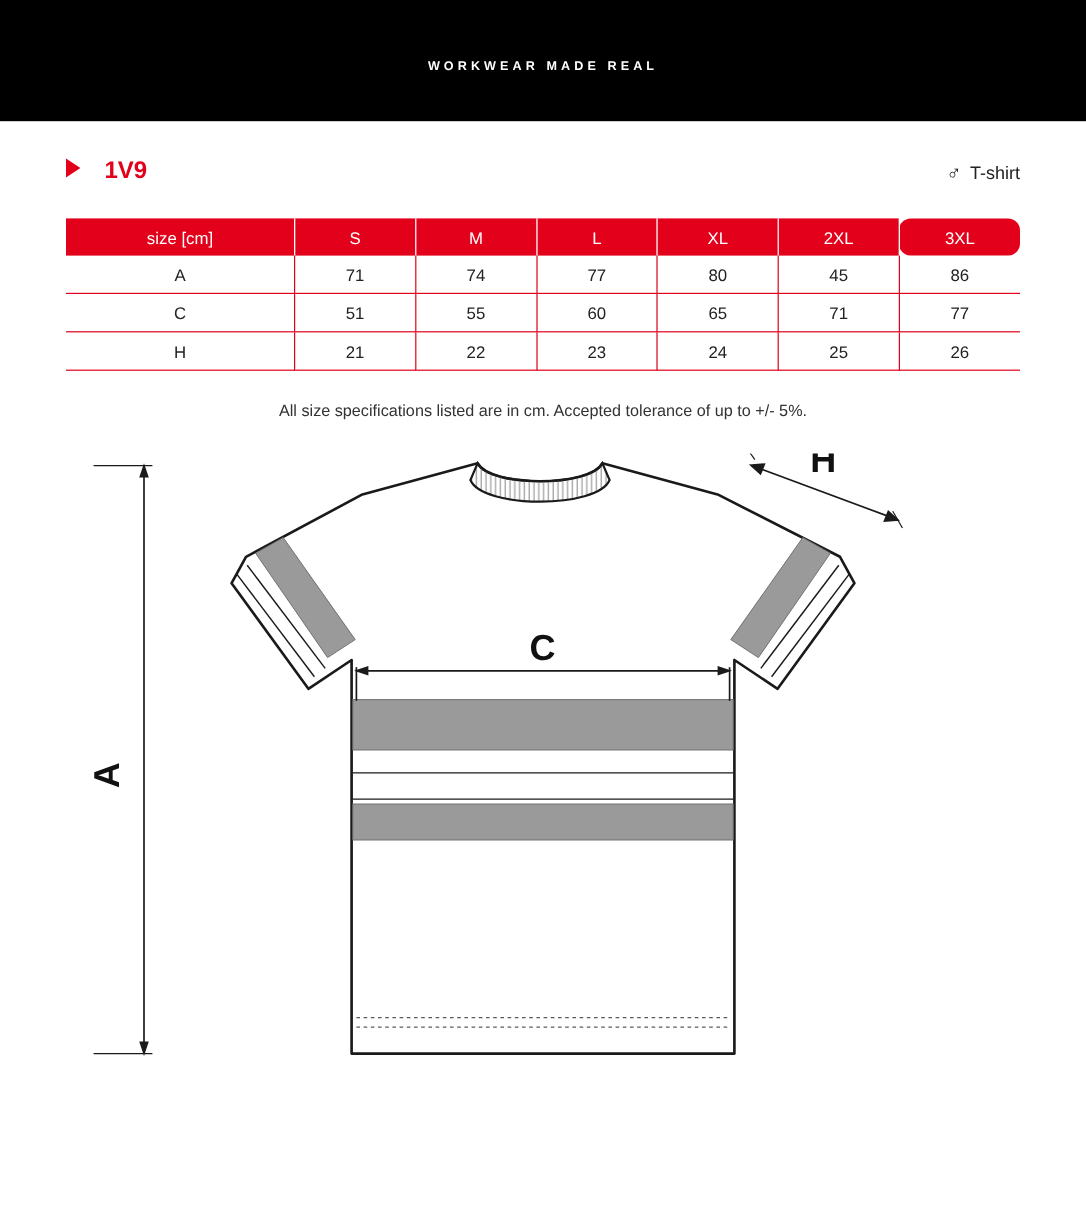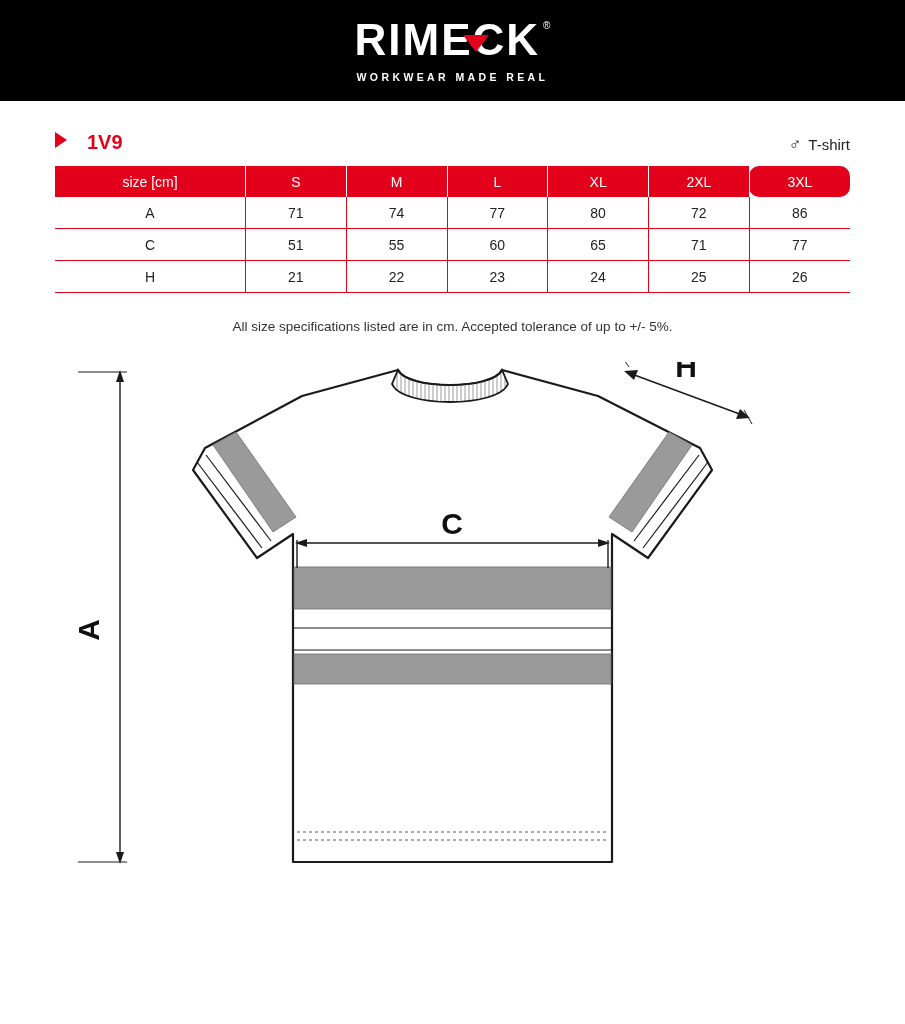--- a/index.html
+++ b/index.html
@@ -108,21 +108,21 @@
     margin-bottom: 2px;
   }
   .gender-icon {
     font-size: 17px;
     margin-right: 7px;
     line-height: 1;
   }
 
   
   .table-wrap {
-    margin: 11px 55px 0 55px;
+    margin: 27px 55px 0 55px;
   }
   table.size-table {
     border-collapse: collapse;
     width: 100%;
     table-layout: fixed;
   }
   table.size-table th,
   table.size-table td {
     text-align: center;
     font-size: 14px;
@@ -164,25 +164,20 @@
     width: 905px;
     height: 540px;
     margin-top: 28px;
   }
   .drawing svg { display: block; }
 </style>
 </head>
 <body>
 
 <div class="header-band">
-  <div class="logo-wrap">
-    <span class="logo-text">RIMECK</span>
-    <span class="logo-reg">®</span>
-    <span class="logo-accent"></span>
-  </div>
   <div class="logo-tag">WORKWEAR MADE REAL</div>
 </div>
 
 <div class="title-row">
   <span class="title-arrow"></span>
   <span class="title-code">1V9</span>
   <span class="title-spacer"></span>
   <span class="gender-wrap">
     <span class="gender-icon">♂</span>
     <span>T-shirt</span>
@@ -202,21 +197,21 @@
         <th>3XL</th>
       </tr>
     </thead>
     <tbody>
       <tr>
         <td class="col-label">A</td>
         <td>71</td>
         <td>74</td>
         <td>77</td>
         <td>80</td>
-        <td>72</td>
+        <td>45</td>
         <td>86</td>
       </tr>
       <tr>
         <td class="col-label">C</td>
         <td>51</td>
         <td>55</td>
         <td>60</td>
         <td>65</td>
         <td>71</td>
         <td>77</td>

